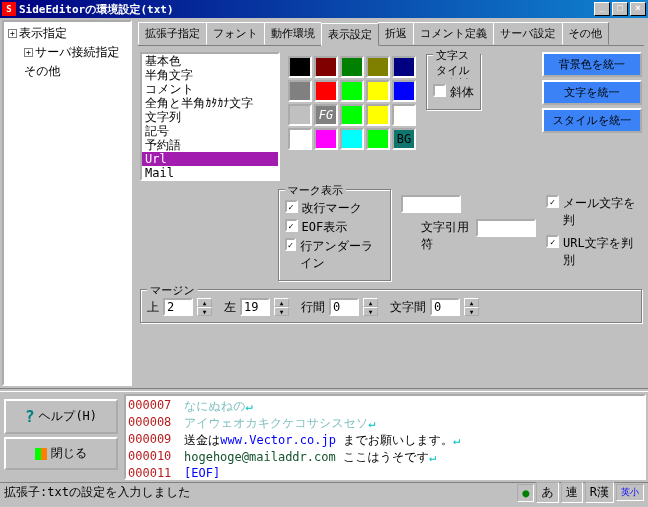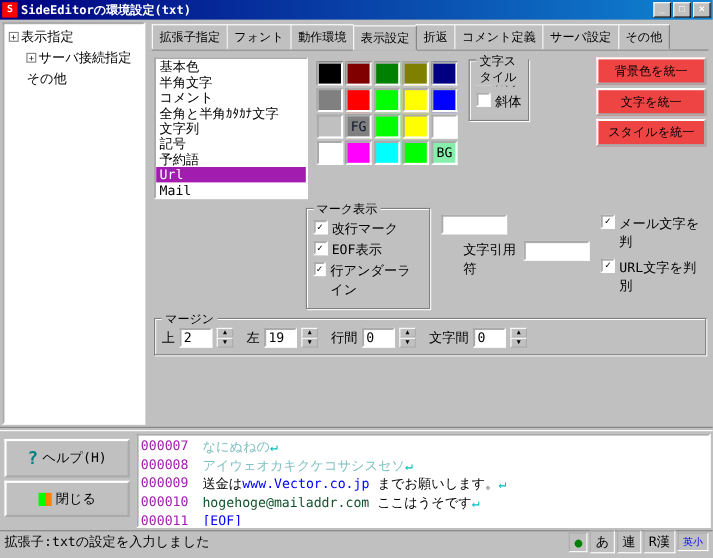--- a/index.html
+++ b/index.html
@@ -31,41 +31,41 @@
 
 .color-grid { display: grid; grid-template-columns: repeat(5, 24px); grid-template-rows: repeat(4, 22px); gap: 2px; margin: 4px; }
 .swatch { border: 2px inset #fff; }
 
 .groupbox { border: 1px solid #808080; box-shadow: 1px 1px 0 #fff inset, 1px 1px 0 #fff; padding: 8px 6px 6px; position: relative; margin: 2px; }
 .groupbox .legend { position: absolute; top: -7px; left: 6px; background: #c0c0c0; padding: 0 3px; font-size: 11px; }
 
 .checkbox-row { display: flex; align-items: flex-start; gap: 4px; margin: 2px 0; font-size: 11px; }
 .cb { width: 13px; height: 13px; background: #fff; border: 2px inset #fff; text-align: center; line-height: 10px; font-size: 9px; }
 
-.btn3d { background: #ef4444; border: 2px outset #fff; padding: 3px 8px; font-size: 11px; min-width: 100px; text-align: center; }
+.btn3d { background: #3b82f6; border: 2px outset #fff; padding: 3px 8px; font-size: 11px; min-width: 100px; text-align: center; }
 .btn-col { display: flex; flex-direction: column; gap: 3px; }
 
 .mark-row { display: flex; gap: 6px; align-items: flex-start; }
 .input-field { background: #fff; border: 2px inset #fff; height: 18px; padding: 0 2px; }
 
 .margin-section { margin-top: 6px; }
 .spin-row { display: flex; align-items: center; gap: 4px; }
 .spin-input { width: 30px; height: 18px; background: #fff; border: 2px inset #fff; text-align: left; padding: 0 2px; }
 .spinbtns { display: flex; flex-direction: column; }
 .spinbtn { width: 15px; height: 9px; background: #c0c0c0; border: 1px outset #fff; font-size: 6px; text-align: center; line-height: 7px; }
 
 .divider { height: 4px; border-top: 1px solid #808080; border-bottom: 1px solid #fff; background: #c0c0c0; cursor: ns-resize; }
 
 .bottom-area { display: flex; height: 90px; }
 .help-btns { width: 122px; padding: 4px; }
 .hbtn { border: 2px outset #fff; background: #c0c0c0; padding: 6px; margin: 3px 0; display: flex; align-items: center; justify-content: center; gap: 4px; }
 
 .preview { flex: 1; background: #fff; border: 2px inset #fff; margin: 2px; padding: 2px; font-family: "MS Gothic", monospace; font-size: 11px; overflow: hidden; white-space: nowrap; }
 .preview .line { display: flex; }
-.preview .lnum { color: #a21caf; width: 56px; }
+.preview .lnum { color: #b91c1c; width: 56px; }
 .preview .pale { color: #80c0c0; }
 .preview .url { color: #0000ff; }
 .preview .mail { color: #14532d; }
 .preview .eof { color: #0000ff; }
 
 .statusbar { height: 20px; border-top: 1px solid #808080; display: flex; align-items: center; padding: 0 4px; font-size: 11px; }
 .statusbar .spacer { flex: 1; }
 .statusbar .cell { border: 1px inset #fff; padding: 1px 4px; margin-left: 2px; }
 .maru { color: #008000; }
 </style>
@@ -130,29 +130,29 @@
             <div class="swatch" style="background: rgb(128, 0, 0);"></div>
             <div class="swatch" style="background: rgb(0, 128, 0);"></div>
             <div class="swatch" style="background: rgb(128, 128, 0);"></div>
             <div class="swatch" style="background: rgb(0, 0, 128);"></div>
             <div class="swatch" style="background: rgb(128, 128, 128);"></div>
             <div class="swatch" style="background: rgb(255, 0, 0);"></div>
             <div class="swatch" style="background: rgb(0, 255, 0);"></div>
             <div class="swatch" style="background: rgb(255, 255, 0);"></div>
             <div class="swatch" style="background: rgb(0, 0, 255);"></div>
             <div class="swatch" style="background: rgb(192, 192, 192);"></div>
-            <div class="swatch" style="background: rgb(128, 128, 128); color: #0f172a; text-align: center; line-height: 18px;">FG</div>
+            <div class="swatch" style="background: rgb(128, 128, 128); color: #ffffff; text-align: center; line-height: 18px; font-style: italic;">FG</div>
             <div class="swatch" style="background: rgb(0, 255, 0);"></div>
             <div class="swatch" style="background: rgb(255, 255, 0);"></div>
             <div class="swatch" style="background: rgb(255, 255, 255);"></div>
             <div class="swatch" style="background: rgb(255, 255, 255);"></div>
             <div class="swatch" style="background: rgb(255, 0, 255);"></div>
             <div class="swatch" style="background: rgb(0, 255, 255);"></div>
             <div class="swatch" style="background: rgb(0, 255, 0);"></div>
-            <div class="swatch" style="background: #86efac; color: rgb(0, 0, 0); text-align: center; line-height: 18px;">BG</div>
+            <div class="swatch" style="background: #0f766e; color: rgb(0, 0, 0); text-align: center; line-height: 18px;">BG</div>
           </div>
       </div>
 
       <div>
         <div class="groupbox">
           <div class="legend">文字スタイル</div>
           <div class="checkbox-row">
               <span class="cb"></span>
               <span>太字</span>
             </div>

